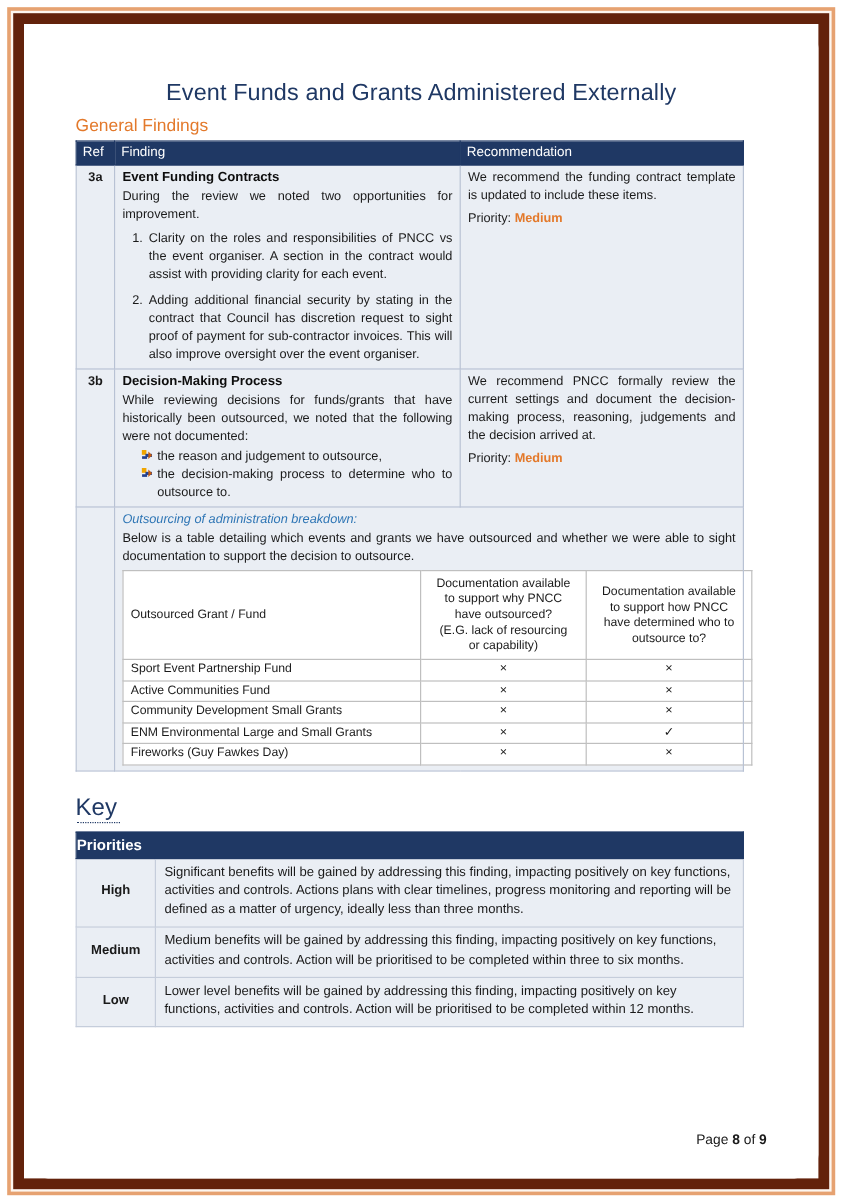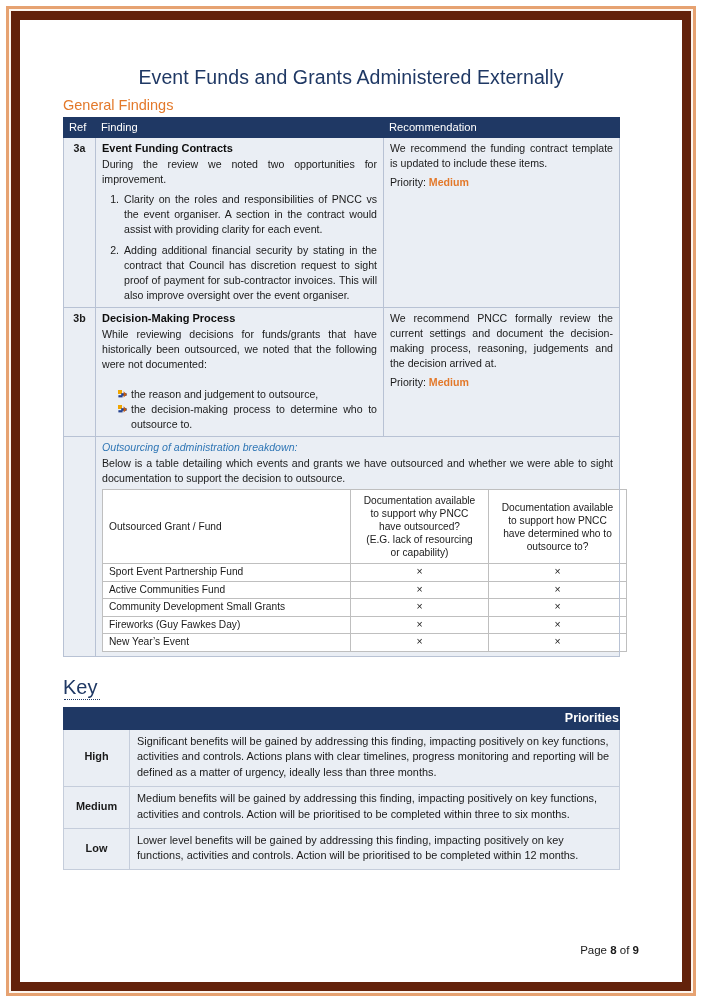--- a/index.html
+++ b/index.html
@@ -108,21 +108,21 @@
   }
   ol.numlist > li {
     margin-bottom: 6px;
     text-align: justify;
     padding-left: 2px;
   }
   ol.numlist > li:last-child { margin-bottom: 0; }
 
   ul.arrowlist {
     list-style: none;
-    margin: 15px 0 0 0;
+    margin: 1px 0 0 0;
     padding-left: 16px;
   }
   ul.arrowlist > li {
     position: relative;
     padding-left: 13px;
     text-align: justify;
     margin-bottom: 0px;
   }
   .arrow-bullet {
     position: absolute;
@@ -216,21 +216,21 @@
   table.keytable {
     width: 556px;
     border-collapse: collapse;
     table-layout: fixed;
   }
   table.keytable th.key-head {
     background: #1f3864;
     color: #ffffff;
     font-size: 12.5px;
     font-weight: bold;
-    text-align: right;
+    text-align: left;
     padding: 3px 0 4px 0;
     border: 1px solid #1f3864;
   }
   table.keytable td {
     border: 1px solid #c5cddb;
     background: #eaeef4;
     font-size: 10.9px;
     color: #1a1a1a;
     line-height: 1.45;
     vertical-align: middle;
@@ -379,26 +379,26 @@
                       <td class="t-name">Active Communities Fund</td>
                       <td class="t-mark mark-x">×</td>
                       <td class="t-mark mark-x">×</td>
                     </tr>
                     <tr>
                       <td class="t-name">Community Development Small Grants</td>
                       <td class="t-mark mark-x">×</td>
                       <td class="t-mark mark-x">×</td>
                     </tr>
                     <tr>
+                      <td class="t-name">ENM Environmental Large and Small Grants</td>
+                      <td class="t-mark mark-x">×</td>
+                      <td class="t-mark mark-check">✓</td>
+                    </tr>
+                    <tr>
                       <td class="t-name">Fireworks (Guy Fawkes Day)</td>
-                      <td class="t-mark mark-x">×</td>
-                      <td class="t-mark mark-x">×</td>
-                    </tr>
-                    <tr>
-                      <td class="t-name">New Year’s Event</td>
                       <td class="t-mark mark-x">×</td>
                       <td class="t-mark mark-x">×</td>
                     </tr>
                   </tbody>
                 </table>
               </td>
             </tr>
           </tbody>
         </table>
 

